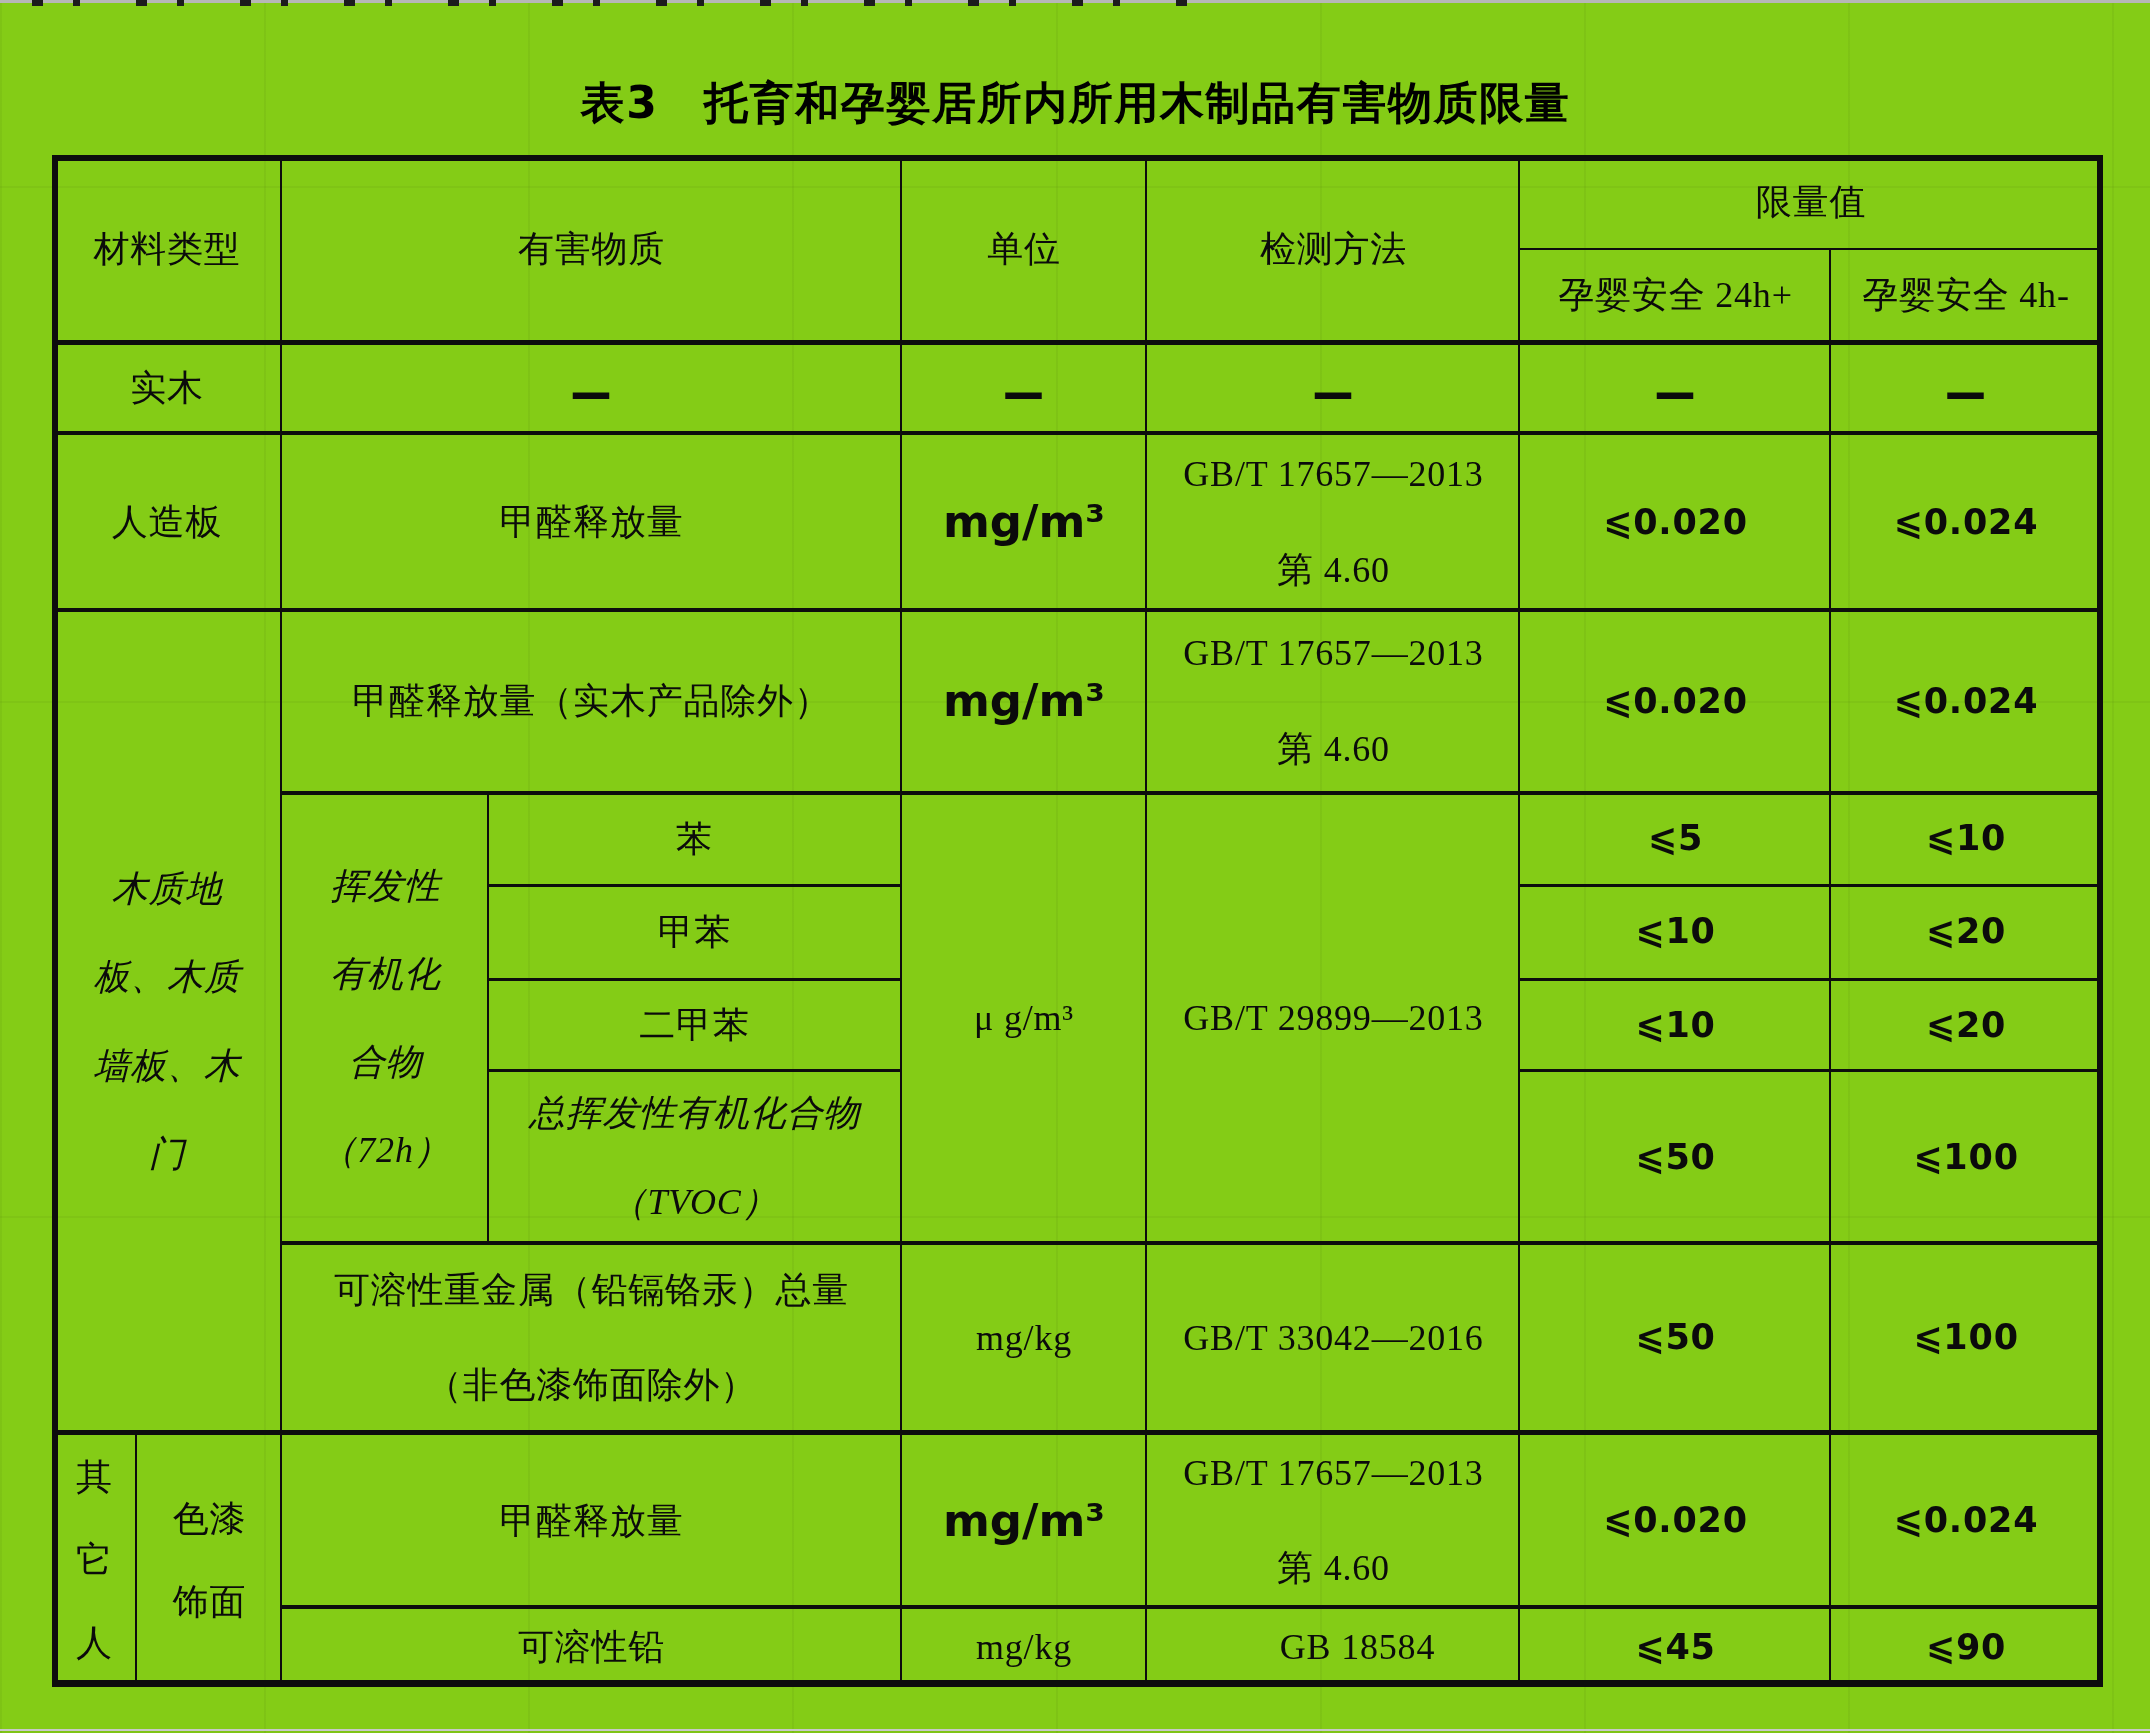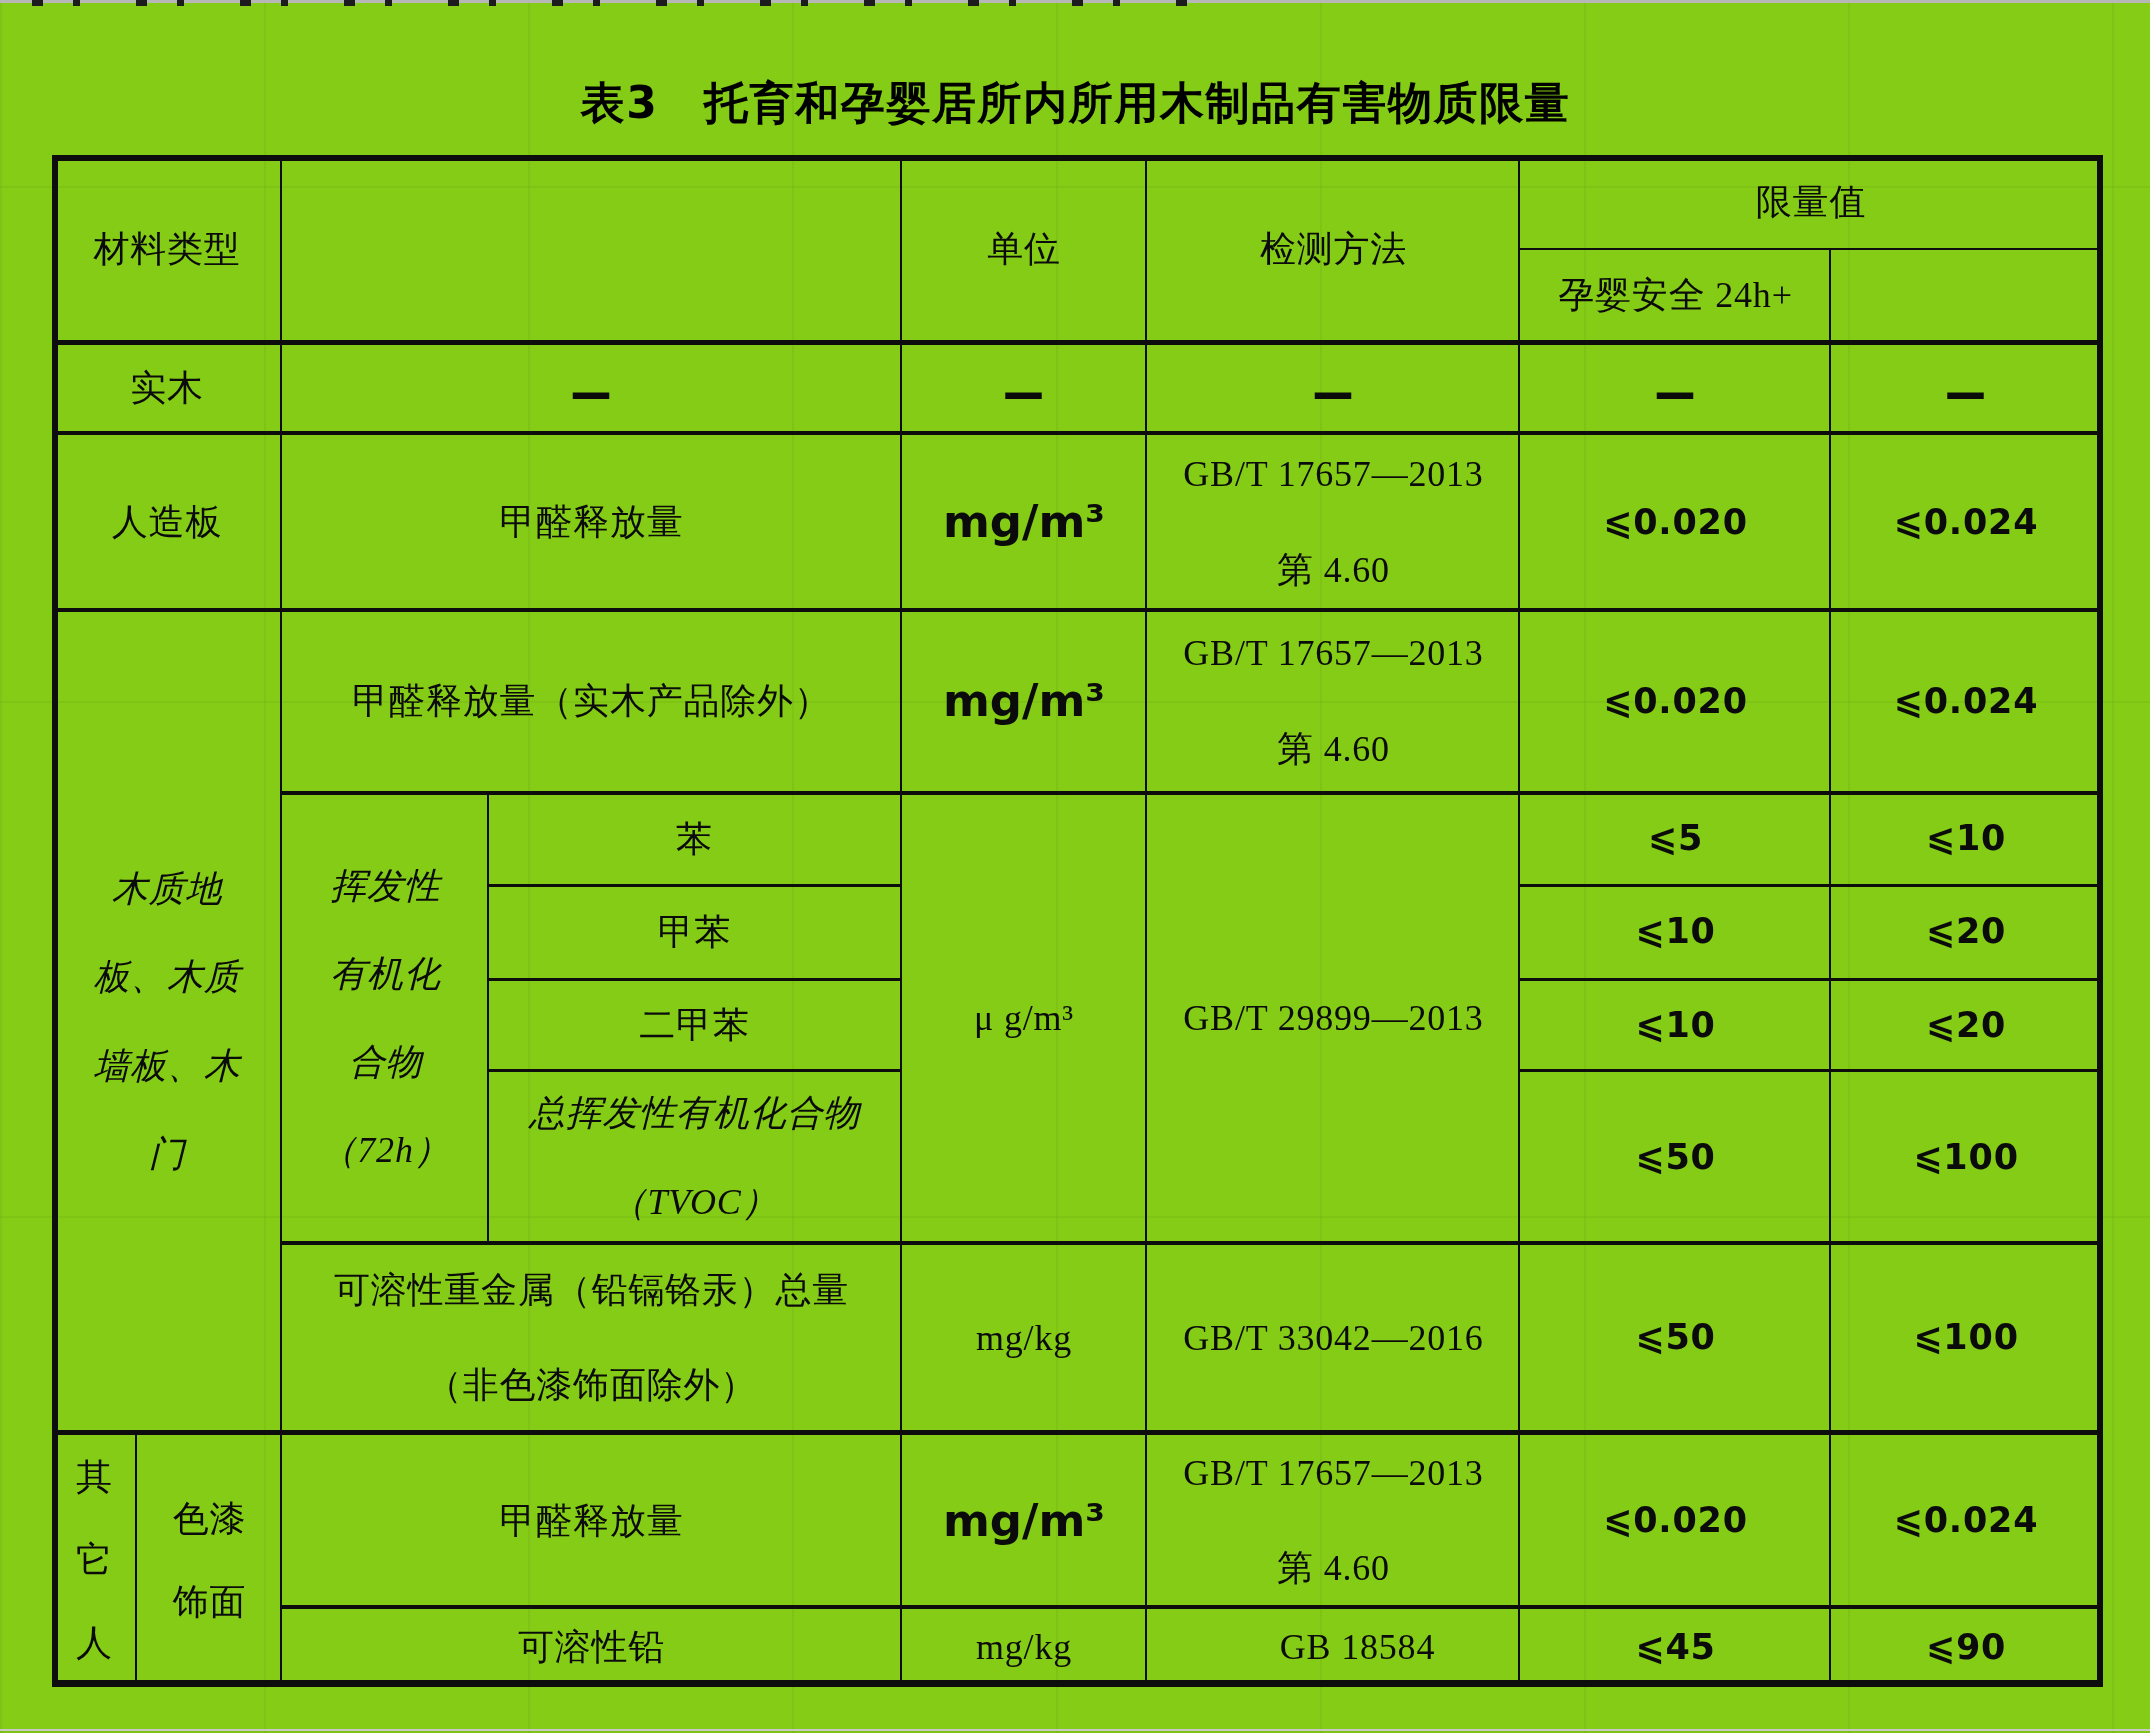--- a/index.html
+++ b/index.html
@@ -32,24 +32,26 @@
   <div id="grid"></div>
   <div class="top-strip"></div>
   <div class="top-marks"></div>
   <div class="bottom-strip"></div>
 
   <div class="title">表3　托育和孕婴居所内所用木制品有害物质限量</div>
 
   <div id="table">
 
     <div class="c" style="left:0;top:0;width:230px;height:188px;">材料类型</div>
+    <div class="c" style="left:230px;top:0;width:619px;height:188px;">有害物质</div>
     <div class="c" style="left:849px;top:0;width:246px;height:188px;">单位</div>
     <div class="c" style="left:1095px;top:0;width:373px;height:188px;">检测方法</div>
     <div class="c" style="left:1468px;top:0;width:582px;height:94px;">限量值</div>
     <div class="c" style="left:1468px;top:94px;width:311px;height:93px;">孕婴安全 24h+</div>
+    <div class="c" style="left:1778px;top:94px;width:272px;height:93px;">孕婴安全 4h-</div>
 
     <div class="c" style="left:0;top:188px;width:230px;height:91px;">实木</div>
     <div class="c dash" style="left:230px;top:188px;width:619px;height:91px;">
         <span>—</span>
       </div>
     <div class="c dash" style="left:849px;top:188px;width:246px;height:91px;">
         <span>—</span>
       </div>
     <div class="c dash" style="left:1095px;top:188px;width:373px;height:91px;">
         <span>—</span>

